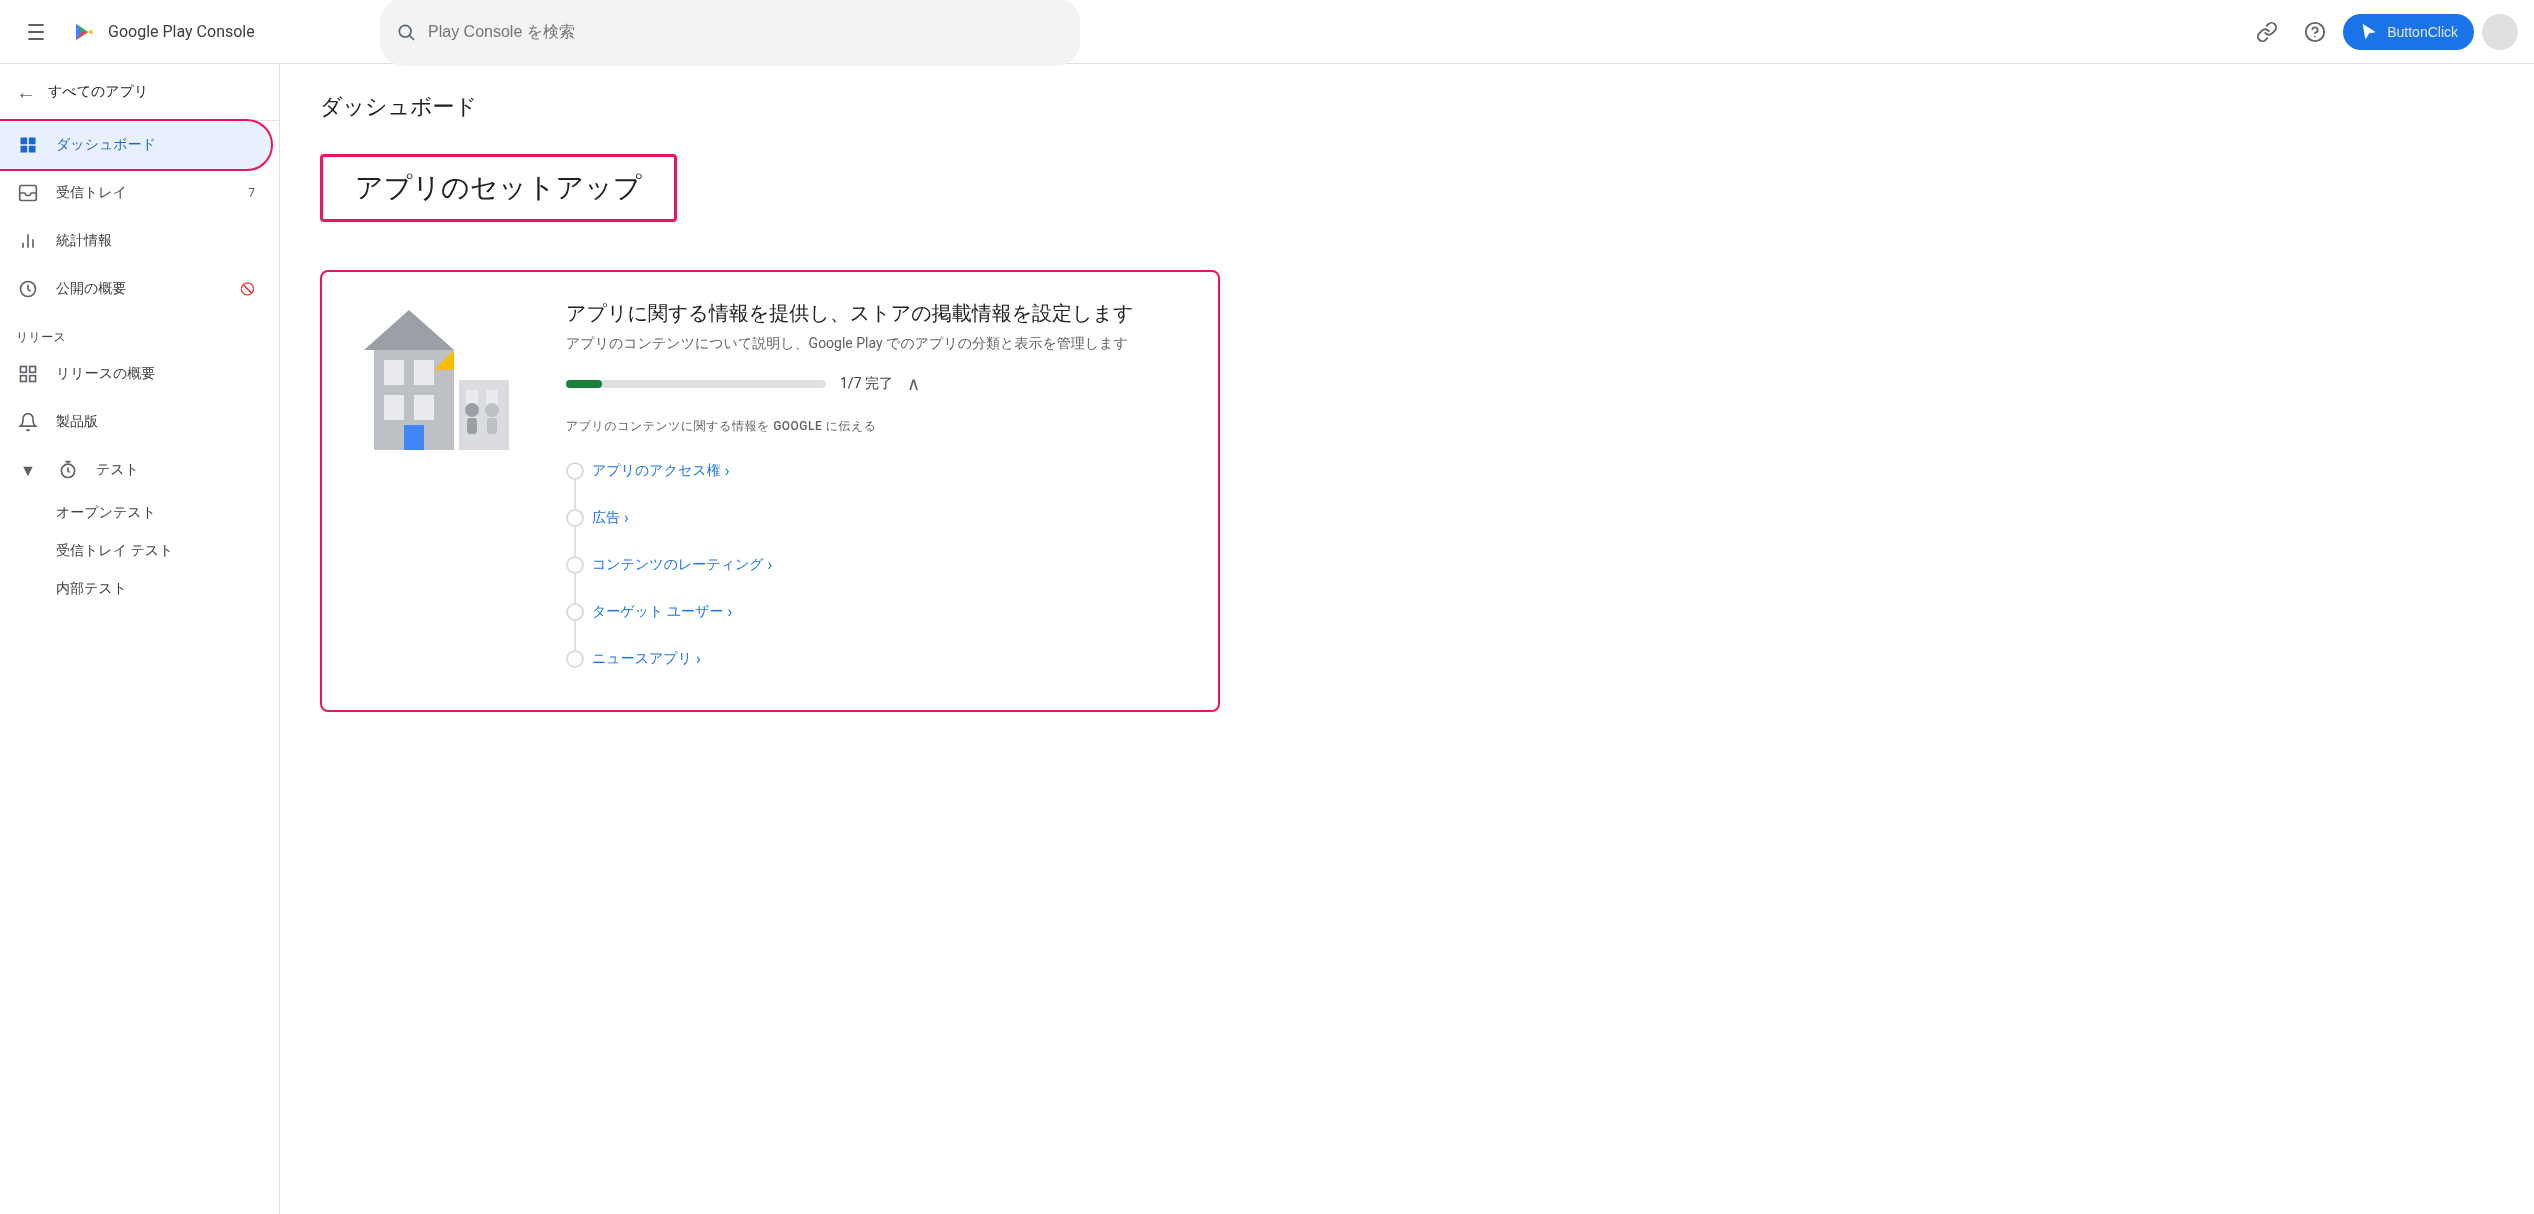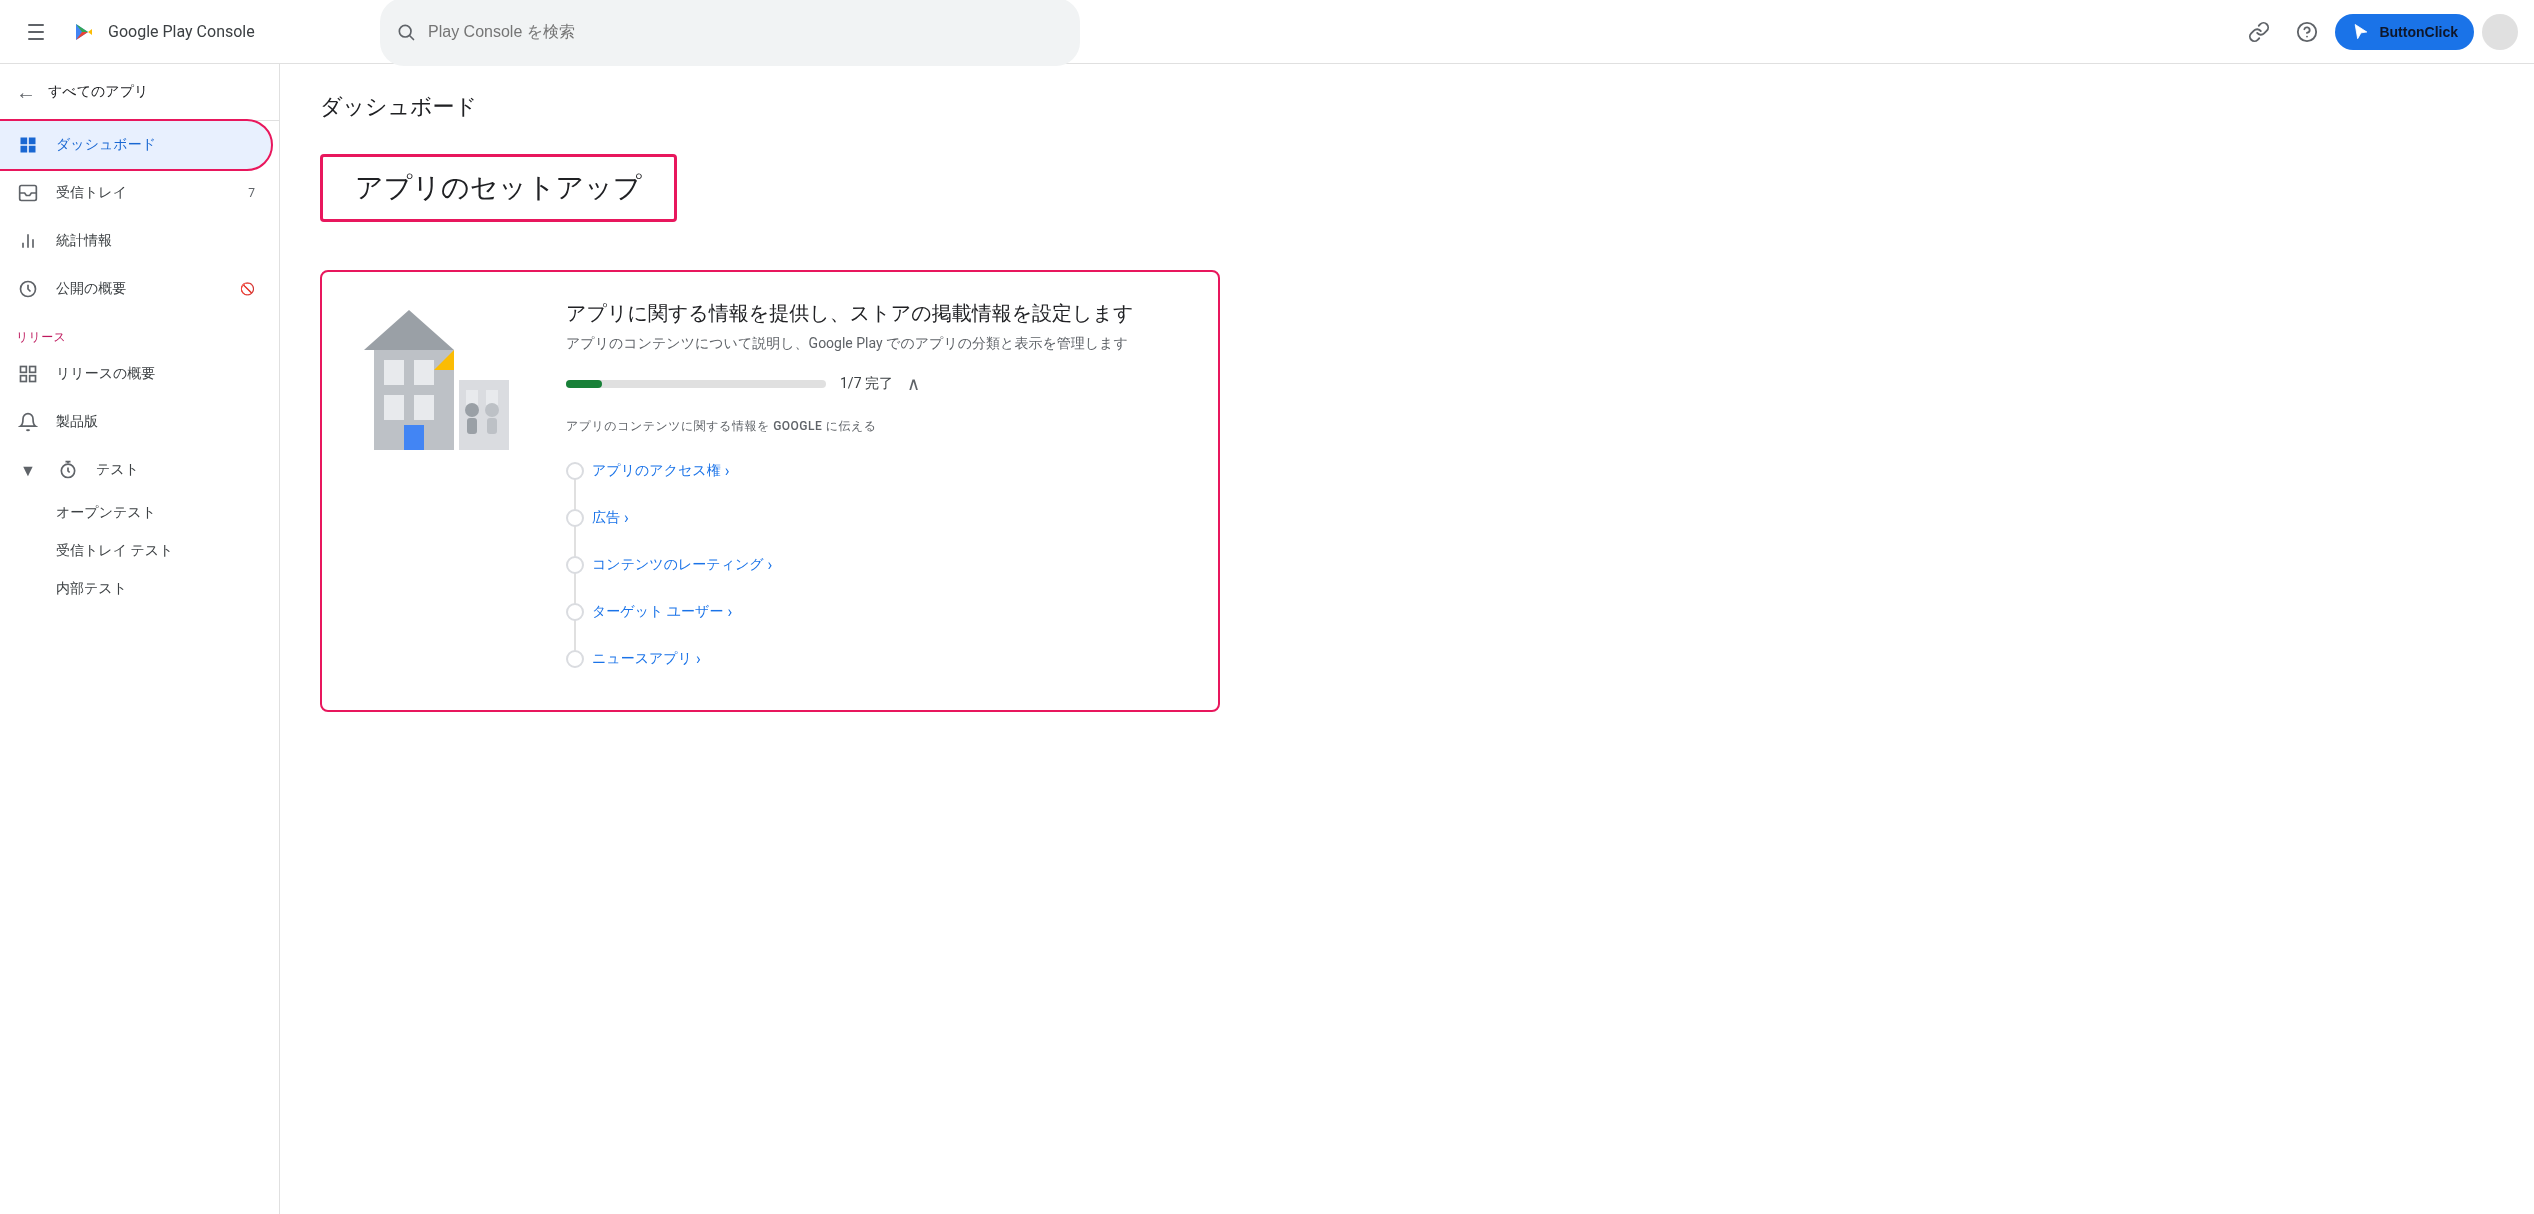--- a/index.html
+++ b/index.html
@@ -93,27 +93,27 @@
       display: flex;
       align-items: center;
       justify-content: center;
       color: #5f6368;
     }
     .button-click-btn {
       display: flex;
       align-items: center;
       gap: 8px;
       background: #1a73e8;
-      color: #0f172a;
+      color: #e5e5e5;
       border: none;
       border-radius: 24px;
       padding: 8px 16px;
       font-size: 14px;
       cursor: pointer;
-      font-weight: 700;
+      font-weight: 400;
     }
     .avatar {
       width: 36px;
       height: 36px;
       border-radius: 50%;
       background: #e0e0e0;
       cursor: pointer;
     }
 
     
@@ -175,21 +175,21 @@
     }
     .nav-badge {
       margin-left: auto;
       font-size: 12px;
       color: #5f6368;
     }
     .sidebar-section-label {
       padding: 16px 16px 4px;
       font-size: 12px;
       font-weight: 500;
-      color: #be185d;
+      color: #404040;
       text-transform: none;
       letter-spacing: 0.3px;
       font-family: Liberation Mono, monospace;
     }
     .sidebar-sub-item {
       display: flex;
       align-items: center;
       padding: 10px 16px 10px 56px;
       cursor: pointer;
       font-size: 14px;

